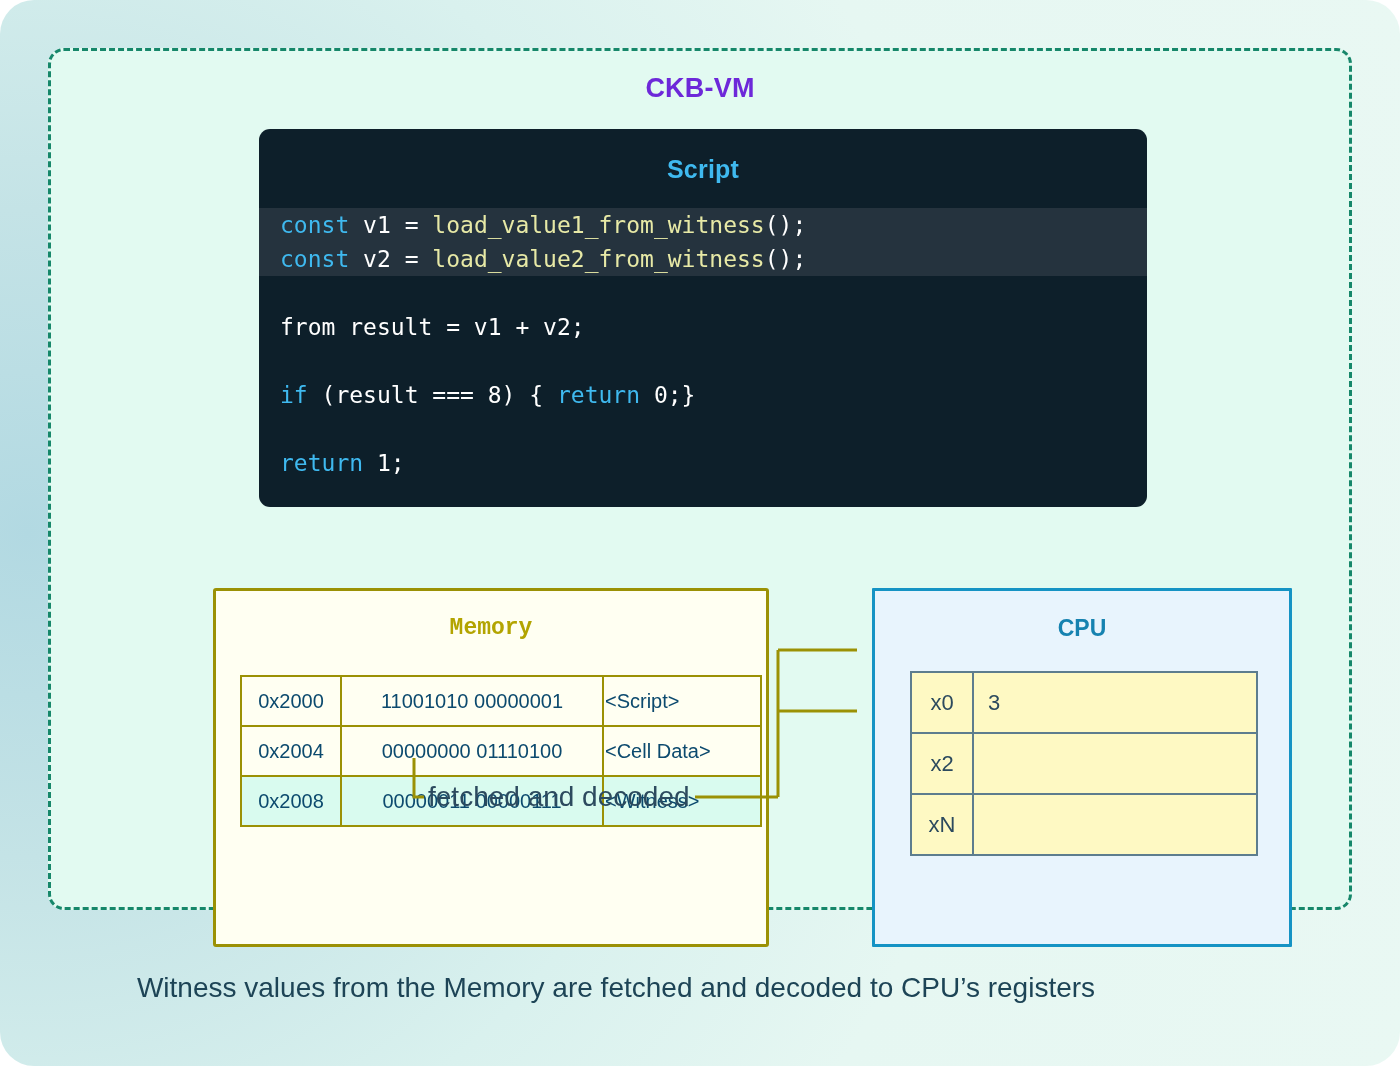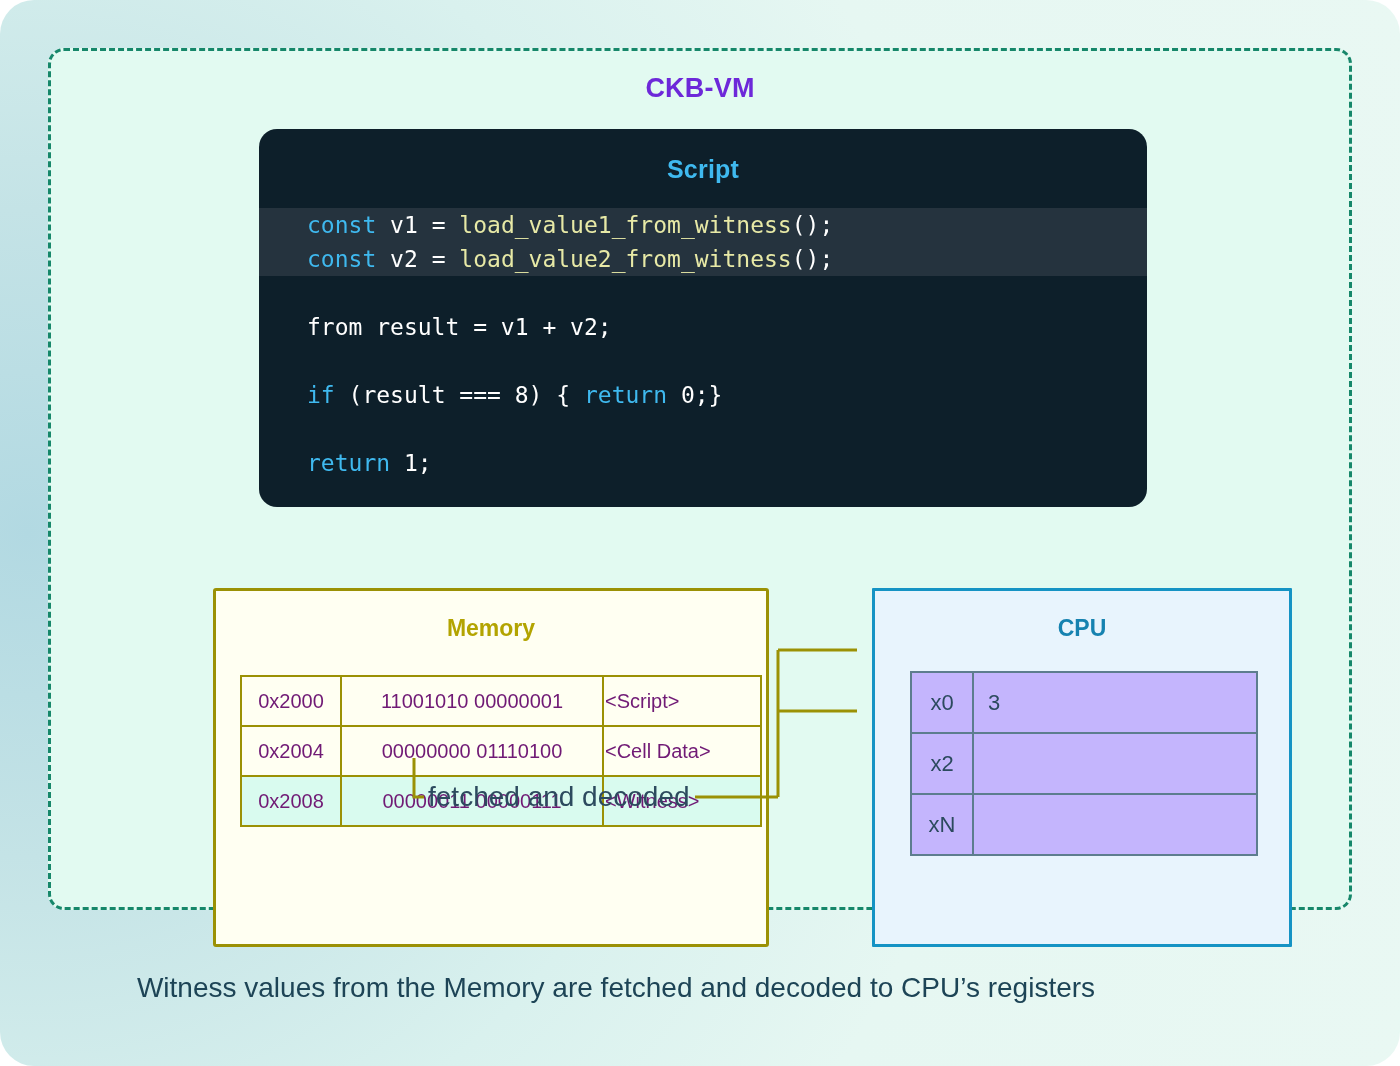--- a/index.html
+++ b/index.html
@@ -51,40 +51,40 @@
   }
 
   
   #script-panel {
     position: absolute;
     left: 208px;
     top: 78px;
     width: 888px;
     height: 378px;
     background: #0d1f2a;
-    border-radius: 18px;
+    border-radius: 11px;
     overflow: hidden;
   }
   #script-title {
     text-align: center;
     font-size: 25px;
     font-weight: bold;
     color: #3fb9ef;
     padding-top: 26px;
     letter-spacing: 0.2px;
   }
   #code-area {
     margin-top: 24px;
     font-family: "DejaVu Sans Mono", monospace;
     font-size: 23px;
     line-height: 34px;
     color: #ffffff;
   }
   .code-line {
-    padding-left: 48px;
+    padding-left: 21px;
     white-space: pre;
     height: 34px;
   }
   .code-line.hl { background: #25333e; }
   .code-line.blank { height: 34px; }
   .tok-kw  { color: #3fb9ef; }
   .tok-fn  { color: #e7e9a6; }
   .tok-pl  { color: #ffffff; }
 
   
@@ -98,34 +98,35 @@
     border: 3px solid #9b9105;
     background: #fffff2;
     border-radius: 3px;
   }
   #memory-title {
     text-align: center;
     font-size: 23px;
     font-weight: bold;
     color: #b3a400;
     padding-top: 24px;
+    font-family: Liberation Mono, monospace;
   }
   #memory-table {
     position: absolute;
     left: 24px;
     top: 84px;
     width: 508px;
     border-collapse: collapse;
     table-layout: fixed;
   }
   #memory-table td {
     border: 2px solid #9b9105;
     height: 46px;
     font-size: 20px;
-    color: #701a75;
+    color: #0c4a6e;
     font-family: "Liberation Sans", sans-serif;
   }
   .mem-addr  { width: 96px;  text-align: center; }
   .mem-bits  { width: 258px; text-align: center; }
   .mem-label { width: 154px; text-align: left; }
   tr.mem-hl td { background: #d9fbef; }
 
   
   #cpu-box {
     position: absolute;
@@ -151,21 +152,21 @@
     top: 80px;
     width: 348px;
     border-collapse: collapse;
     table-layout: fixed;
   }
   #cpu-table td {
     border: 2px solid #5d7d8e;
     height: 57px;
     font-size: 22px;
     color: #2c4a5e;
-    background: #c4b5fd;
+    background: #fef9c3;
   }
   .reg-name {
     width: 58px;
     text-align: center;
   }
   .reg-val {
     padding-left: 14px;
     text-align: left;
   }
   td.reg-val.filled { background: #ddfbee; }

